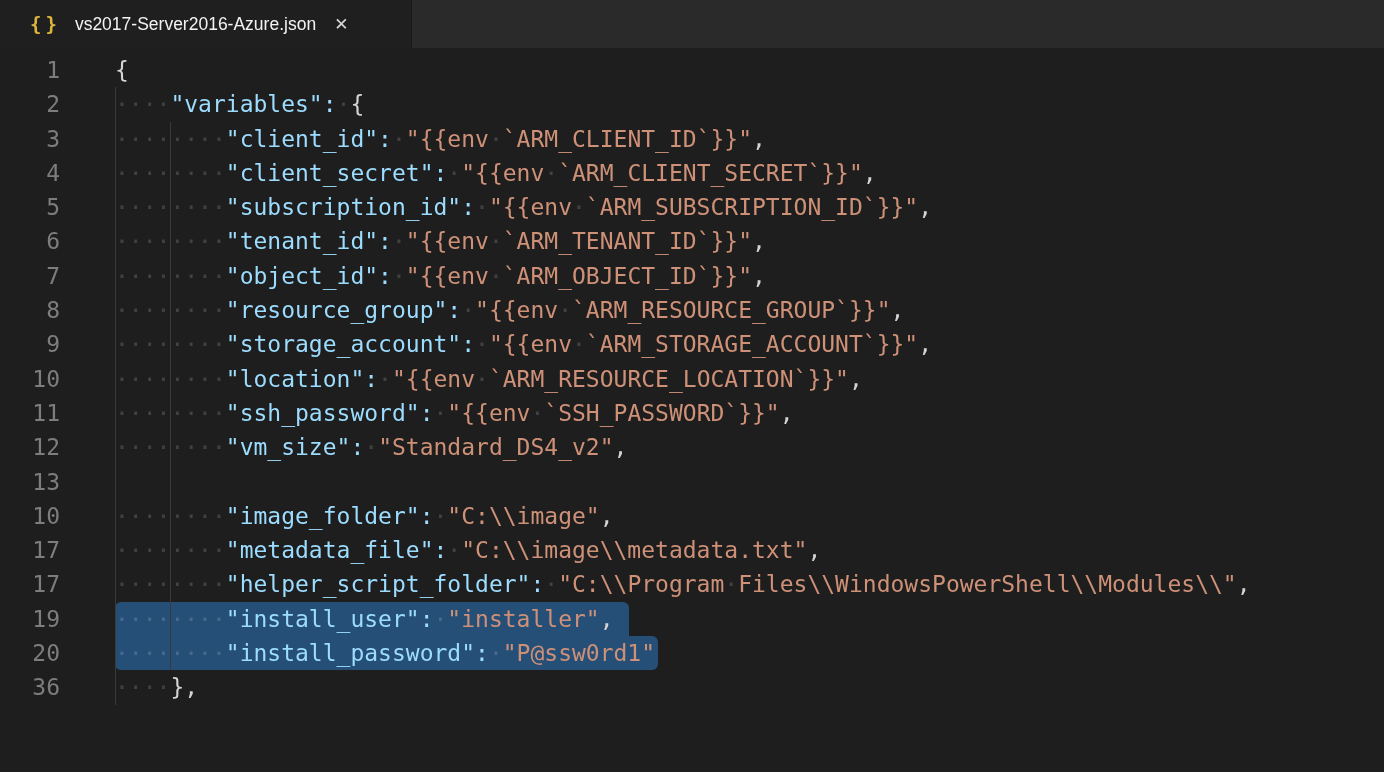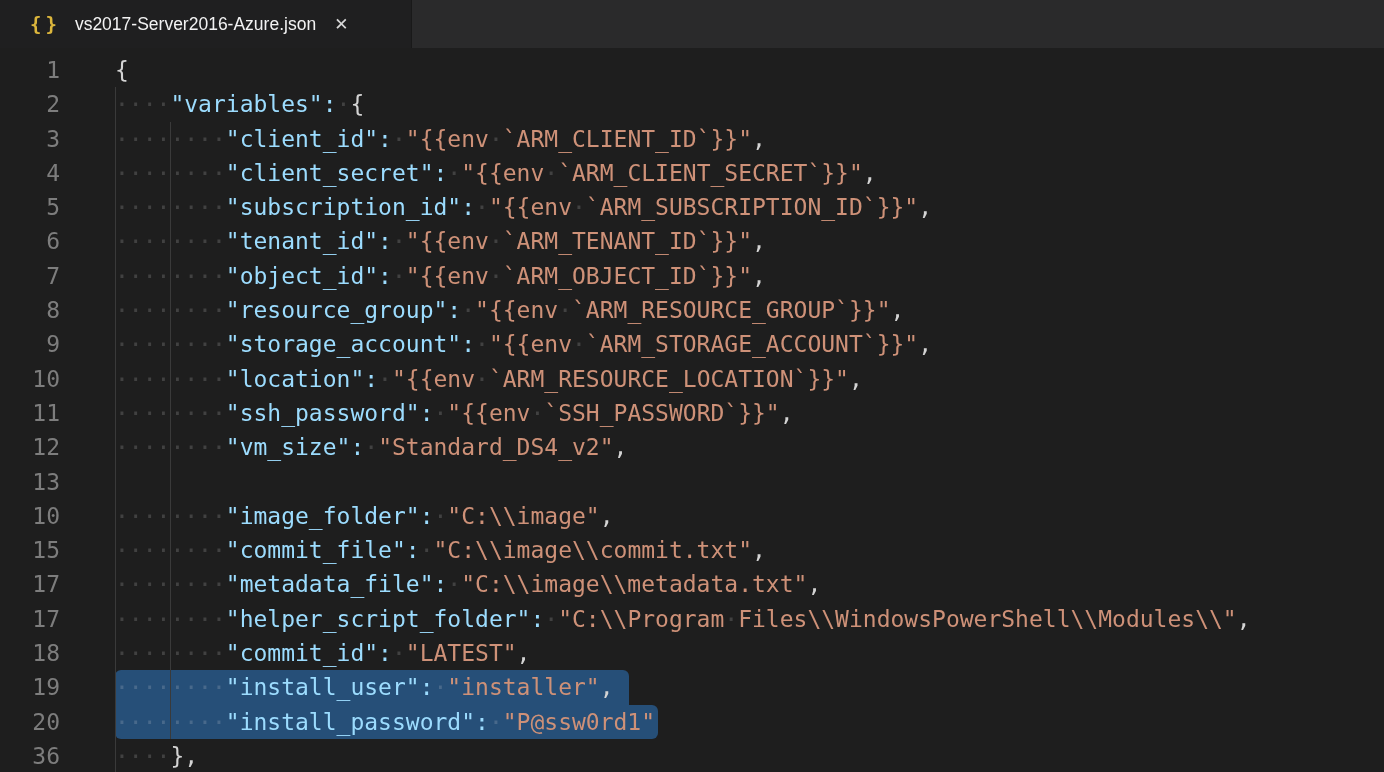--- a/index.html
+++ b/index.html
@@ -132,21 +132,19 @@
       <div class="line"><div class="num">5</div><div class="code"><div class="guide" style="left: 0px;"></div><div class="guide" style="left: 4ch;"></div><span class="txt"><span class="tok-w">········</span><span class="tok-k">"subscription_id":</span><span class="tok-w">·</span><span class="tok-s">"{{env</span><span class="tok-w">·</span><span class="tok-s">`ARM_SUBSCRIPTION_ID`}}"</span><span class="tok-p">,</span></span></div></div>
       <div class="line"><div class="num">6</div><div class="code"><div class="guide" style="left: 0px;"></div><div class="guide" style="left: 4ch;"></div><span class="txt"><span class="tok-w">········</span><span class="tok-k">"tenant_id":</span><span class="tok-w">·</span><span class="tok-s">"{{env</span><span class="tok-w">·</span><span class="tok-s">`ARM_TENANT_ID`}}"</span><span class="tok-p">,</span></span></div></div>
       <div class="line"><div class="num">7</div><div class="code"><div class="guide" style="left: 0px;"></div><div class="guide" style="left: 4ch;"></div><span class="txt"><span class="tok-w">········</span><span class="tok-k">"object_id":</span><span class="tok-w">·</span><span class="tok-s">"{{env</span><span class="tok-w">·</span><span class="tok-s">`ARM_OBJECT_ID`}}"</span><span class="tok-p">,</span></span></div></div>
       <div class="line"><div class="num">8</div><div class="code"><div class="guide" style="left: 0px;"></div><div class="guide" style="left: 4ch;"></div><span class="txt"><span class="tok-w">········</span><span class="tok-k">"resource_group":</span><span class="tok-w">·</span><span class="tok-s">"{{env</span><span class="tok-w">·</span><span class="tok-s">`ARM_RESOURCE_GROUP`}}"</span><span class="tok-p">,</span></span></div></div>
       <div class="line"><div class="num">9</div><div class="code"><div class="guide" style="left: 0px;"></div><div class="guide" style="left: 4ch;"></div><span class="txt"><span class="tok-w">········</span><span class="tok-k">"storage_account":</span><span class="tok-w">·</span><span class="tok-s">"{{env</span><span class="tok-w">·</span><span class="tok-s">`ARM_STORAGE_ACCOUNT`}}"</span><span class="tok-p">,</span></span></div></div>
       <div class="line"><div class="num">10</div><div class="code"><div class="guide" style="left: 0px;"></div><div class="guide" style="left: 4ch;"></div><span class="txt"><span class="tok-w">········</span><span class="tok-k">"location":</span><span class="tok-w">·</span><span class="tok-s">"{{env</span><span class="tok-w">·</span><span class="tok-s">`ARM_RESOURCE_LOCATION`}}"</span><span class="tok-p">,</span></span></div></div>
       <div class="line"><div class="num">11</div><div class="code"><div class="guide" style="left: 0px;"></div><div class="guide" style="left: 4ch;"></div><span class="txt"><span class="tok-w">········</span><span class="tok-k">"ssh_password":</span><span class="tok-w">·</span><span class="tok-s">"{{env</span><span class="tok-w">·</span><span class="tok-s">`SSH_PASSWORD`}}"</span><span class="tok-p">,</span></span></div></div>
       <div class="line"><div class="num">12</div><div class="code"><div class="guide" style="left: 0px;"></div><div class="guide" style="left: 4ch;"></div><span class="txt"><span class="tok-w">········</span><span class="tok-k">"vm_size":</span><span class="tok-w">·</span><span class="tok-s">"Standard_DS4_v2"</span><span class="tok-p">,</span></span></div></div>
       <div class="line"><div class="num">13</div><div class="code"><div class="guide" style="left: 0px;"></div><div class="guide" style="left: 4ch;"></div><span class="txt"></span></div></div>
       <div class="line"><div class="num">10</div><div class="code"><div class="guide" style="left: 0px;"></div><div class="guide" style="left: 4ch;"></div><span class="txt"><span class="tok-w">········</span><span class="tok-k">"image_folder":</span><span class="tok-w">·</span><span class="tok-s">"C:\\image"</span><span class="tok-p">,</span></span></div></div>
-      <div class="line"><div class="num">15</div><div class="code"><div class="guide" style="left: 0px;"></div><div class="guide" style="left: 4ch;"></div><span class="txt"><span class="tok-w">········</span><span class="tok-k">"commit_file":</span><span class="tok-w">·</span><span class="tok-s">"C:\\image\\commit.txt"</span><span class="tok-p">,</span></span></div></div>
       <div class="line"><div class="num">17</div><div class="code"><div class="guide" style="left: 0px;"></div><div class="guide" style="left: 4ch;"></div><span class="txt"><span class="tok-w">········</span><span class="tok-k">"metadata_file":</span><span class="tok-w">·</span><span class="tok-s">"C:\\image\\metadata.txt"</span><span class="tok-p">,</span></span></div></div>
       <div class="line"><div class="num">17</div><div class="code"><div class="guide" style="left: 0px;"></div><div class="guide" style="left: 4ch;"></div><span class="txt"><span class="tok-w">········</span><span class="tok-k">"helper_script_folder":</span><span class="tok-w">·</span><span class="tok-s">"C:\\Program</span><span class="tok-w">·</span><span class="tok-s">Files\\WindowsPowerShell\\Modules\\"</span><span class="tok-p">,</span></span></div></div>
-      <div class="line"><div class="num">18</div><div class="code"><div class="guide" style="left: 0px;"></div><div class="guide" style="left: 4ch;"></div><span class="txt"><span class="tok-w">········</span><span class="tok-k">"commit_id":</span><span class="tok-w">·</span><span class="tok-s">"LATEST"</span><span class="tok-p">,</span></span></div></div>
       <div class="line"><div class="num">19</div><div class="code"><div class="sel sel-first" style="width: calc(36ch + 16px);"></div><div class="guide" style="left: 0px;"></div><div class="guide" style="left: 4ch;"></div><span class="txt"><span class="tok-w">········</span><span class="tok-k">"install_user":</span><span class="tok-w">·</span><span class="tok-s">"installer"</span><span class="tok-p">,</span></span></div></div>
       <div class="line"><div class="num">20</div><div class="code"><div class="sel sel-last" style="width: calc(39ch + 3px);"></div><div class="guide" style="left: 0px;"></div><div class="guide" style="left: 4ch;"></div><span class="txt"><span class="tok-w">········</span><span class="tok-k">"install_password":</span><span class="tok-w">·</span><span class="tok-s">"P@ssw0rd1"</span></span></div></div>
       <div class="line"><div class="num">36</div><div class="code"><div class="guide" style="left: 0px;"></div><span class="txt"><span class="tok-w">····</span><span class="tok-p">},</span></span></div></div>
     </div>
 </div>
 
 </body></html>

